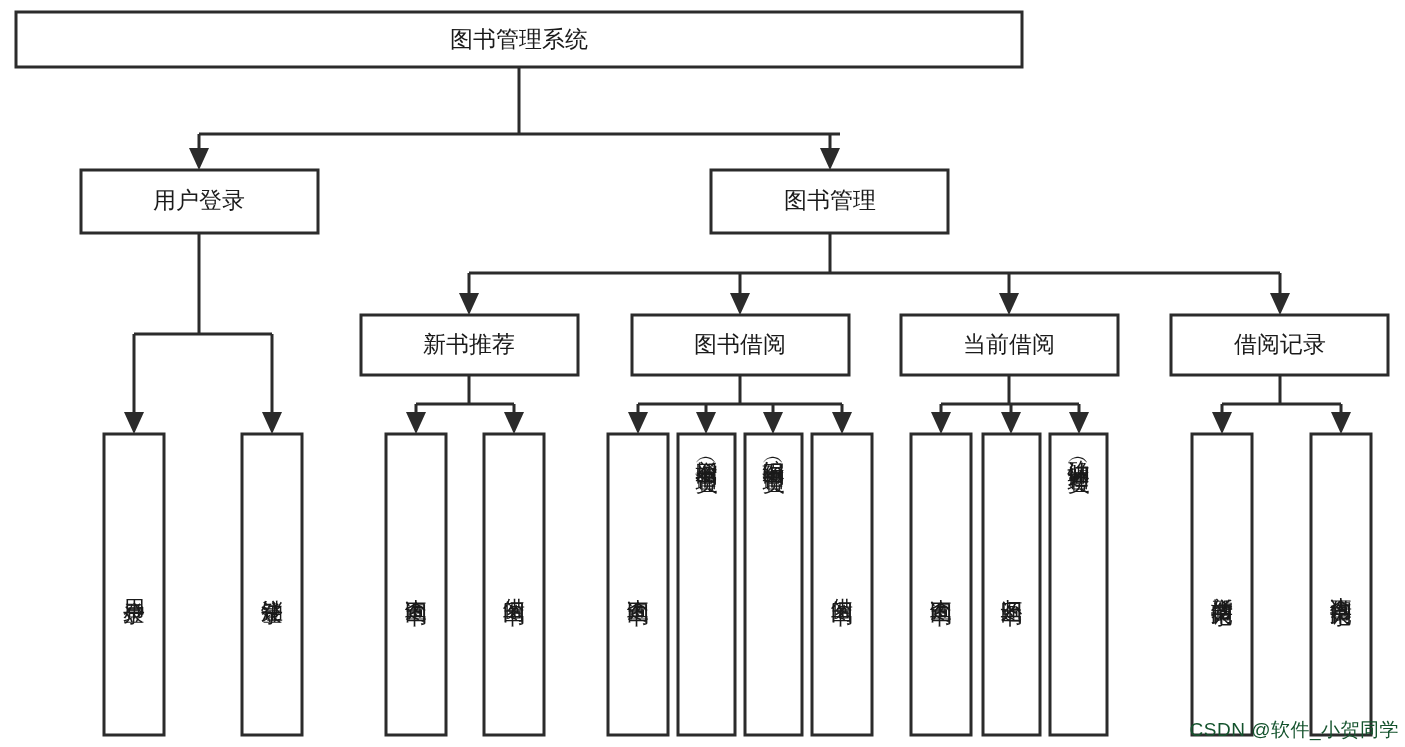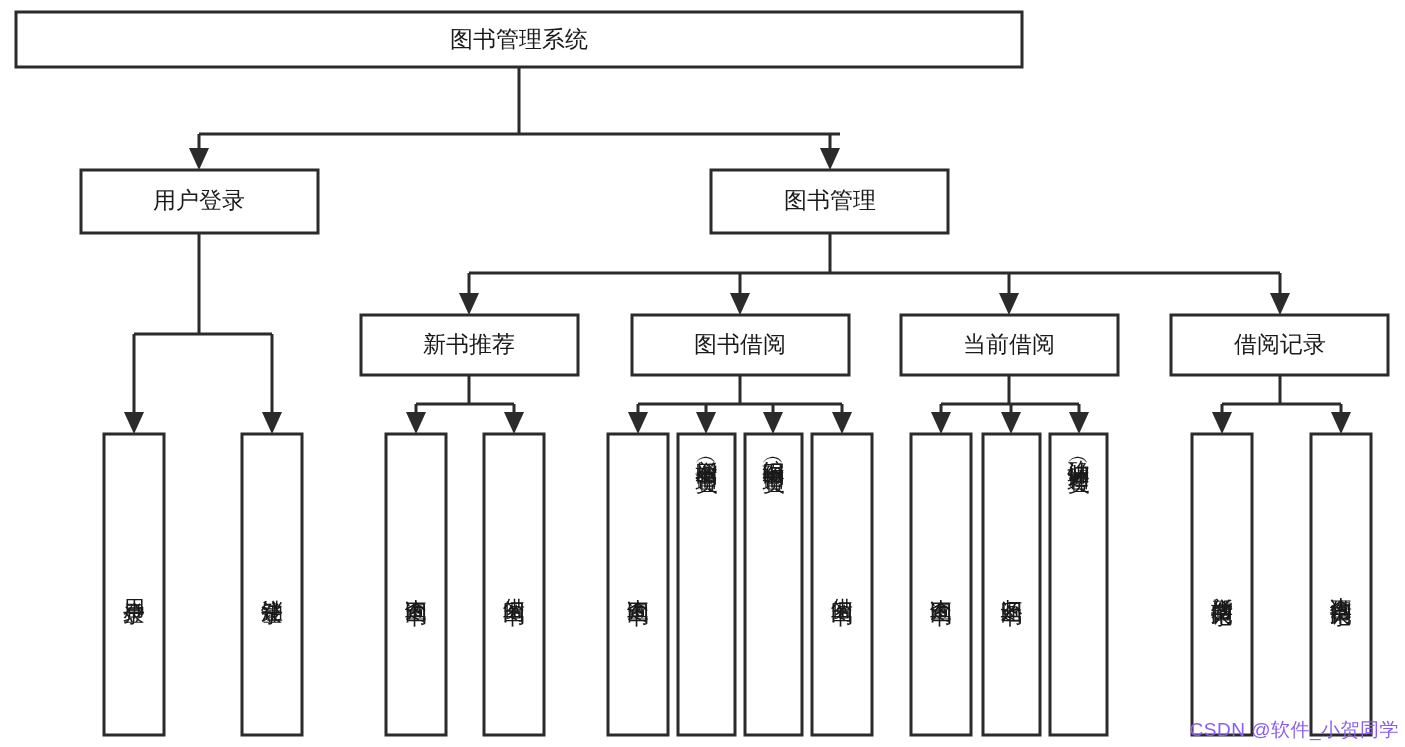--- a/index.html
+++ b/index.html
@@ -65,21 +65,21 @@
     letter-spacing: 2px;
     white-space: nowrap;
     text-align: center;
   }
   .watermark {
     position: absolute;
     right: 6px;
     bottom: 4px;
     font-family: "Liberation Sans", "DejaVu Sans", sans-serif;
     font-size: 19px;
-    color: #8b5cf6;
+    color: #14532d;
     letter-spacing: 0.5px;
     white-space: nowrap;
     pointer-events: none;
   }
 </style>
 </head>
 <body>
 
 <div id="diagram-root">
 

